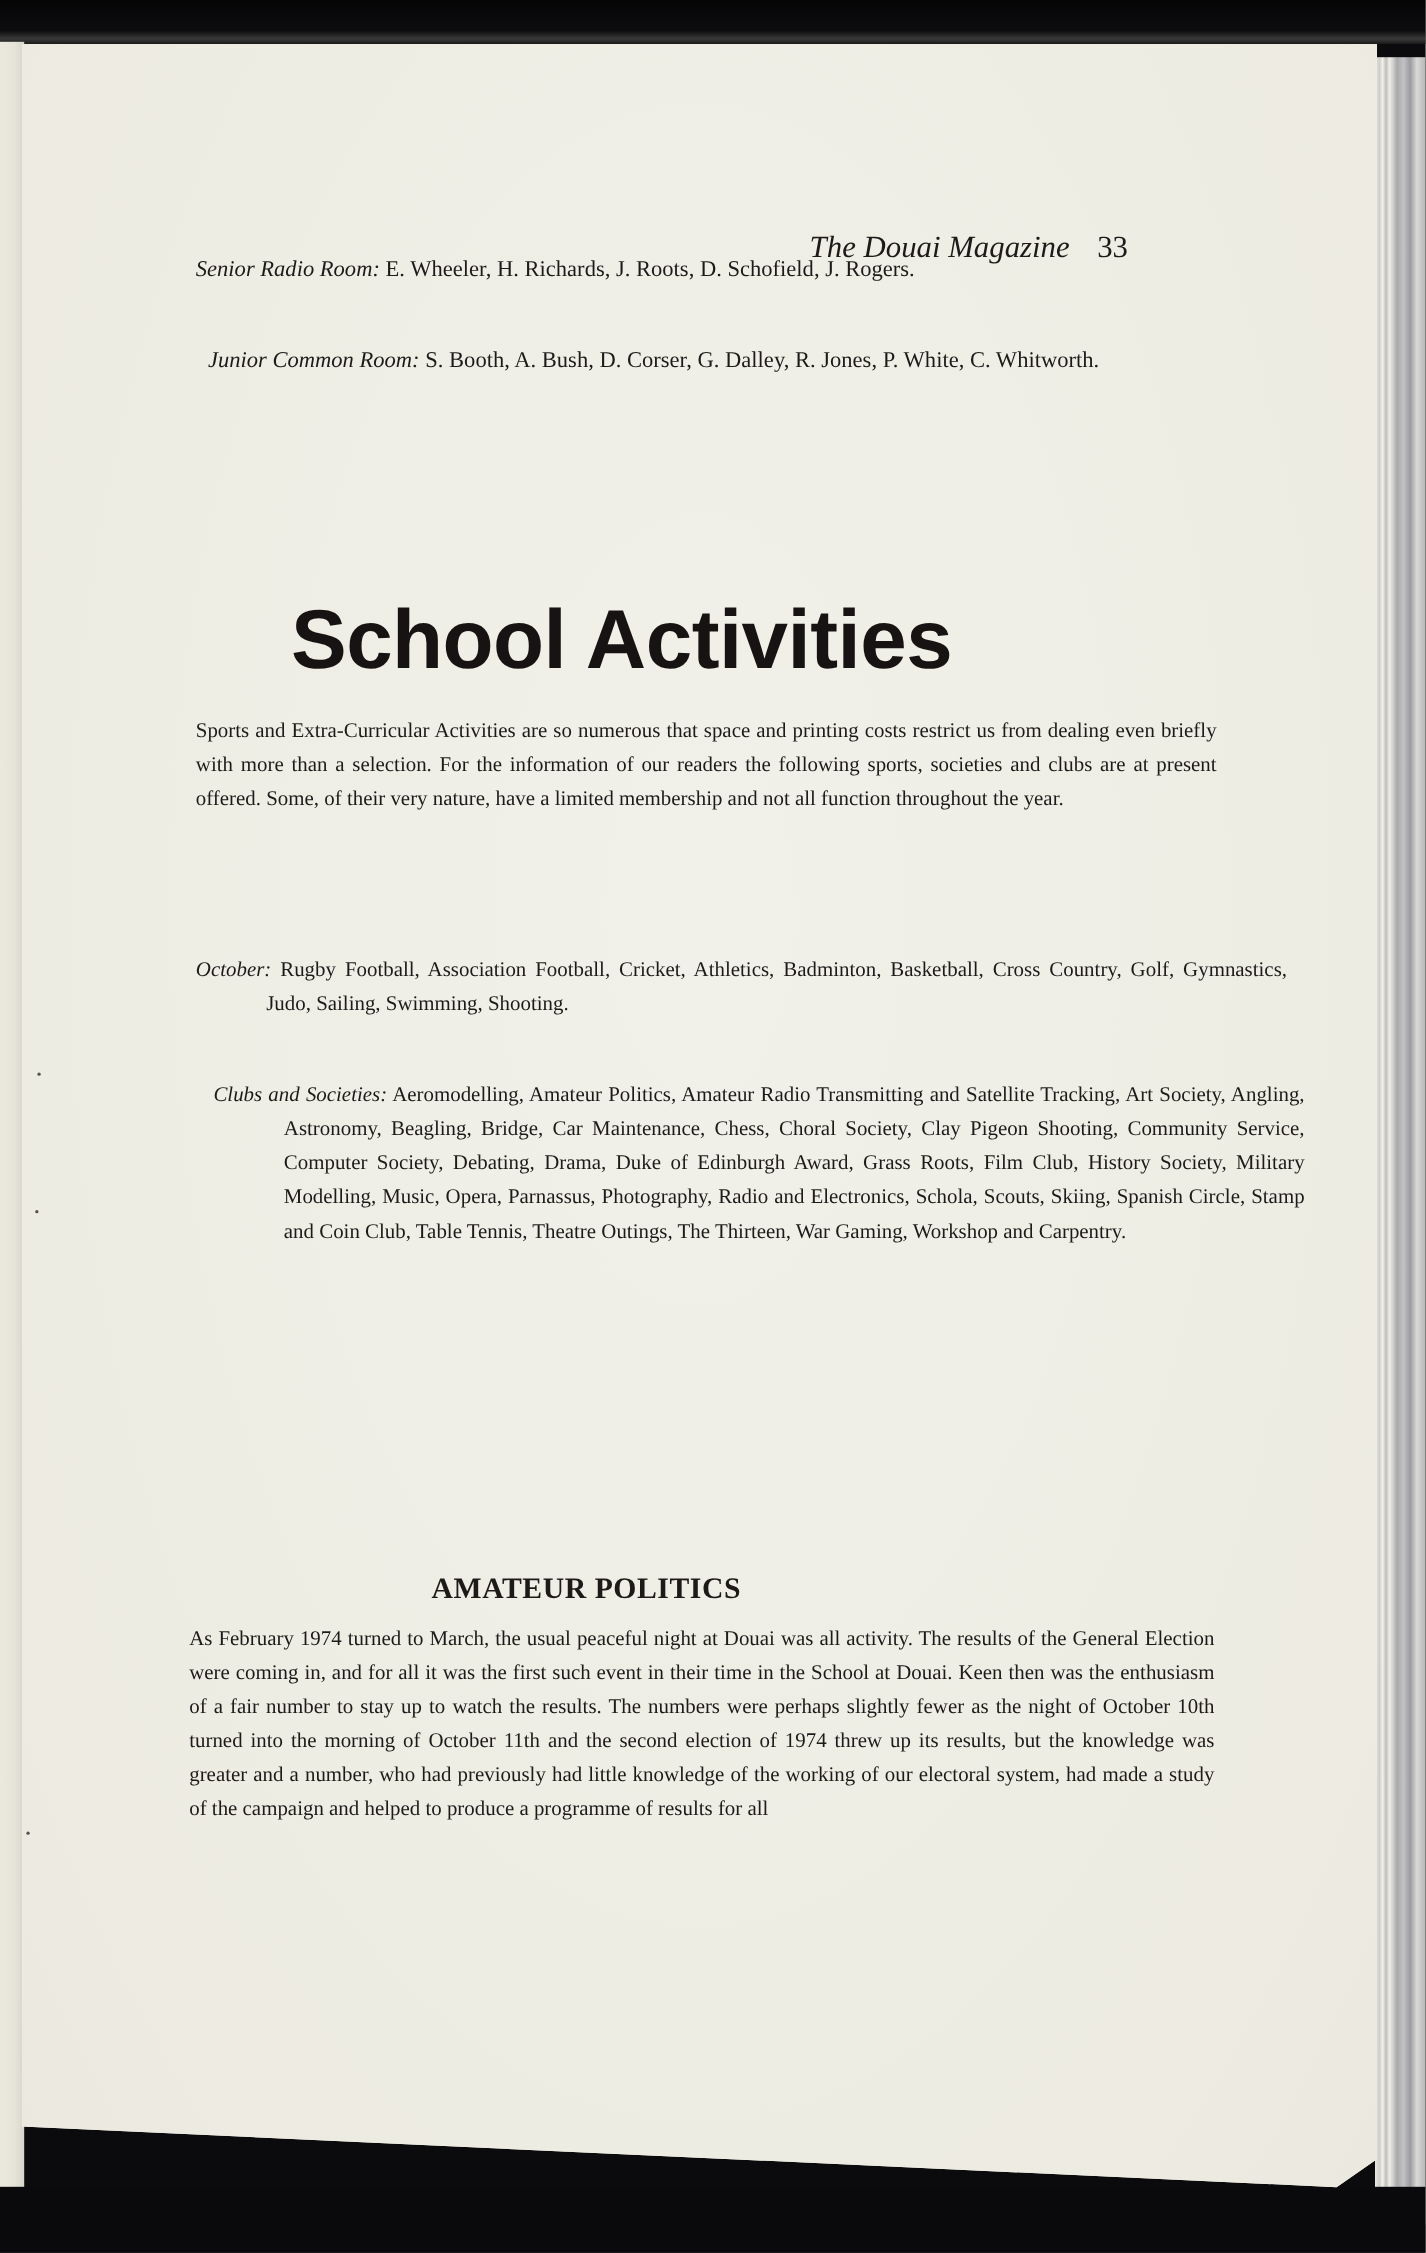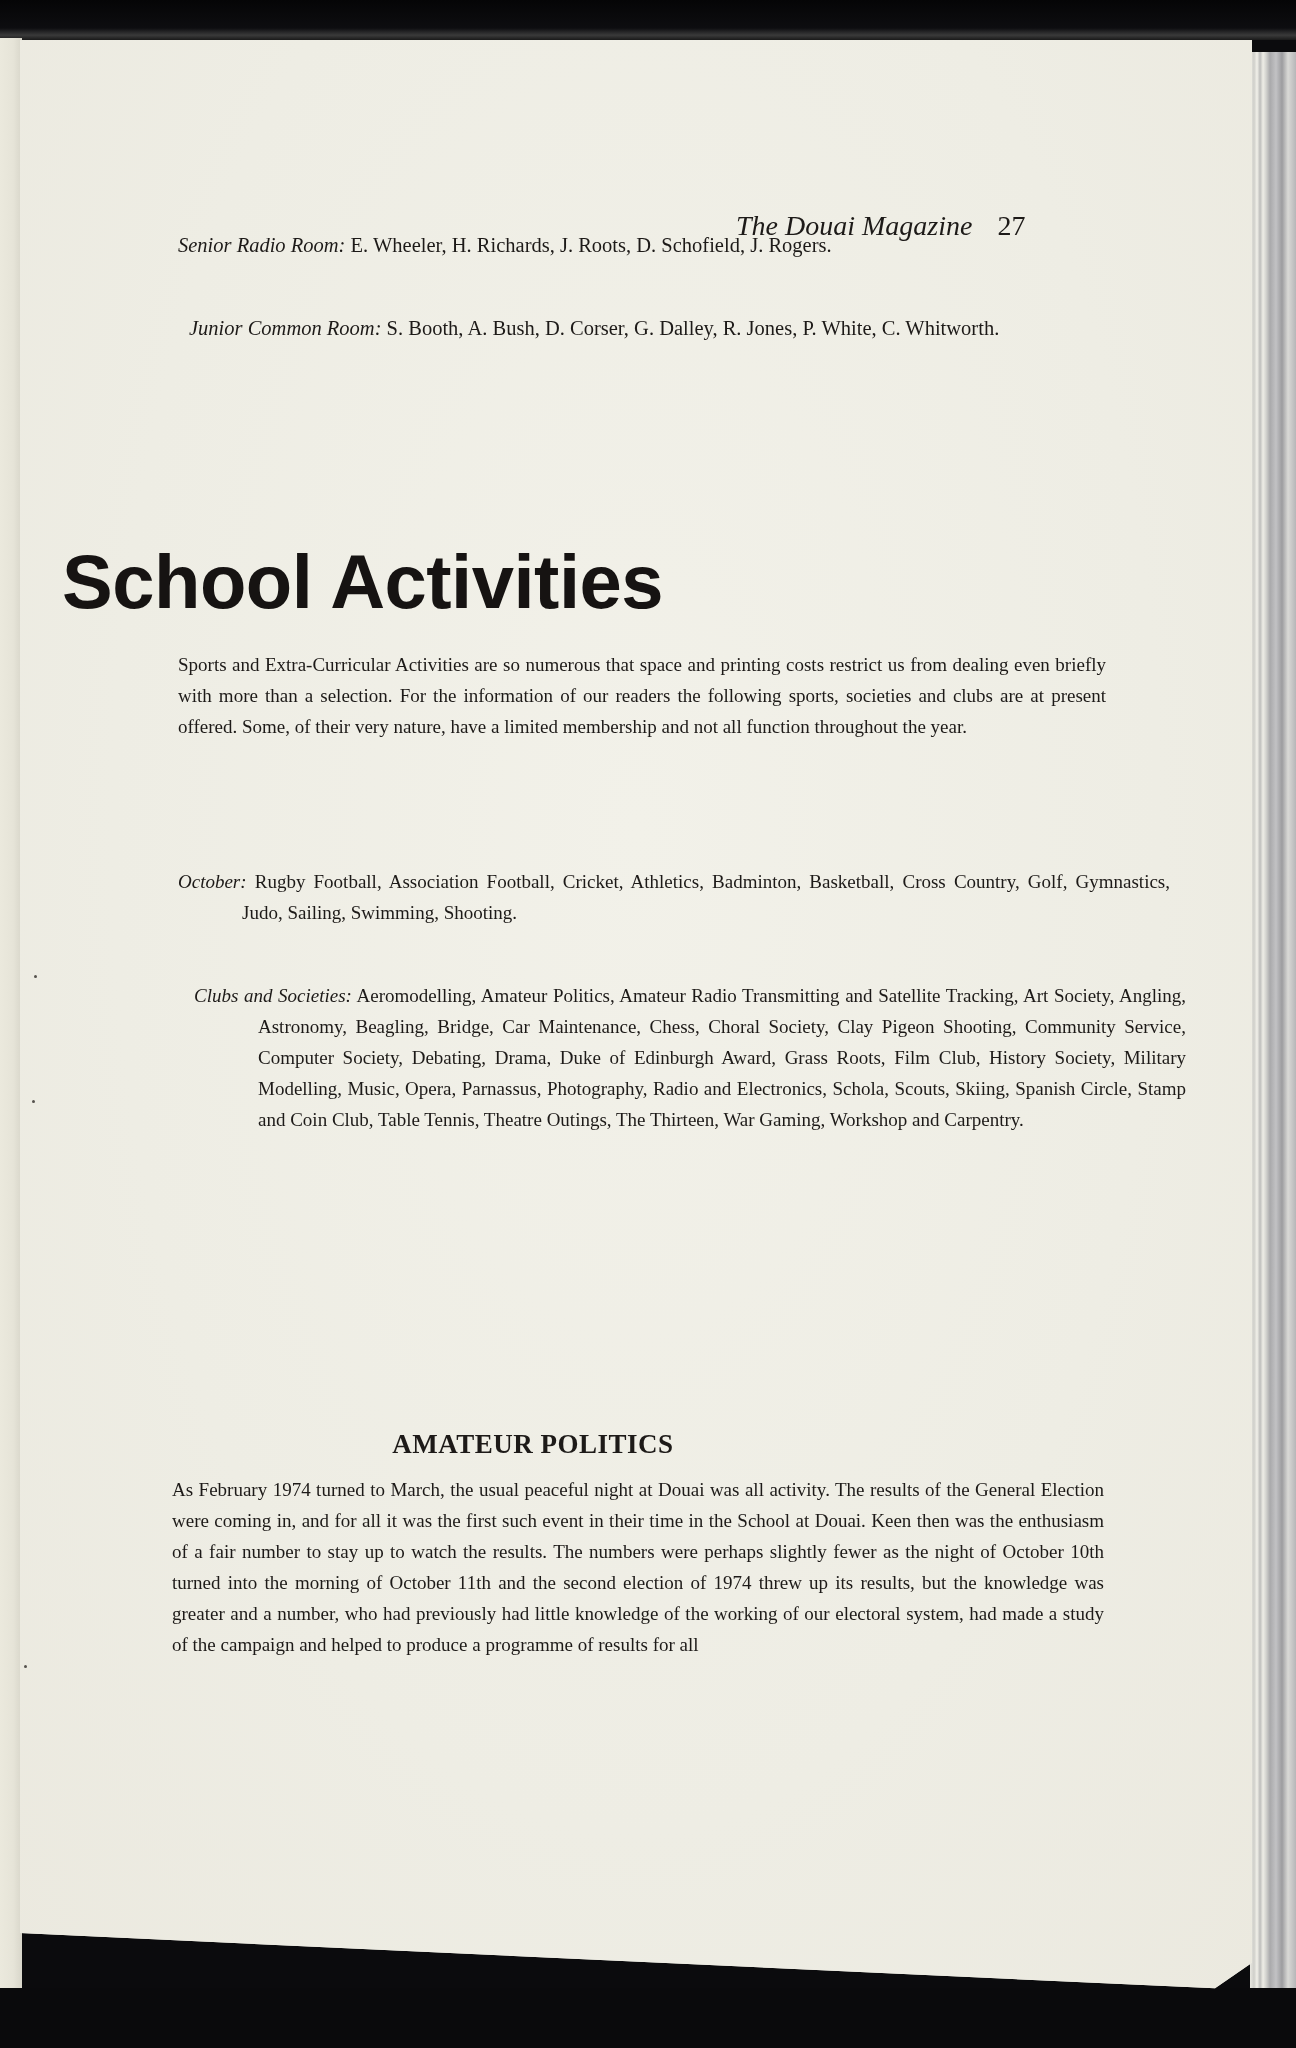--- a/index.html
+++ b/index.html
@@ -64,21 +64,21 @@
       line-height: 25px;
       padding-left: 38px;
       text-indent: -38px;
     }
     .lead { font-style: italic; }
 
     .section-title {
       position: absolute;
       left: 0; width: 1048px;
       top: 498px;
-      text-align: left;
+      text-align: center;
       font-family: "Liberation Sans", "DejaVu Sans", sans-serif;
       font-size: 76px;
       letter-spacing: -0.5px;
       color: #161312;
       padding-left: 42px;
       box-sizing: border-box;
     }
     .body-para {
       font-size: 19px;
       line-height: 31px;
@@ -108,21 +108,21 @@
 
 <div class="top-band"></div>
 <div class="gutter"></div>
 <div class="page-stack"></div>
 <div class="bottom-band"></div>
 
 <div class="page">
 
   <div class="running-head">
     <span class="title">The Douai Magazine</span>
-    <span class="pageno">27</span>
+    <span class="pageno">33</span>
   </div>
 
   <p class="para small-para" style="top:193px; margin:0;">
     <span class="lead">Senior Radio Room:</span>
     <span>E. Wheeler, H. Richards, J. Roots, D. Schofield, J. Rogers.</span>
   </p>
 
   <p class="para small-para" style="top:265px; margin:11px;">
     <span class="lead">Junior Common Room:</span>
     <span>S. Booth, A. Bush, D. Corser, G. Dalley, R. Jones, P. White, C. Whitworth.</span>

